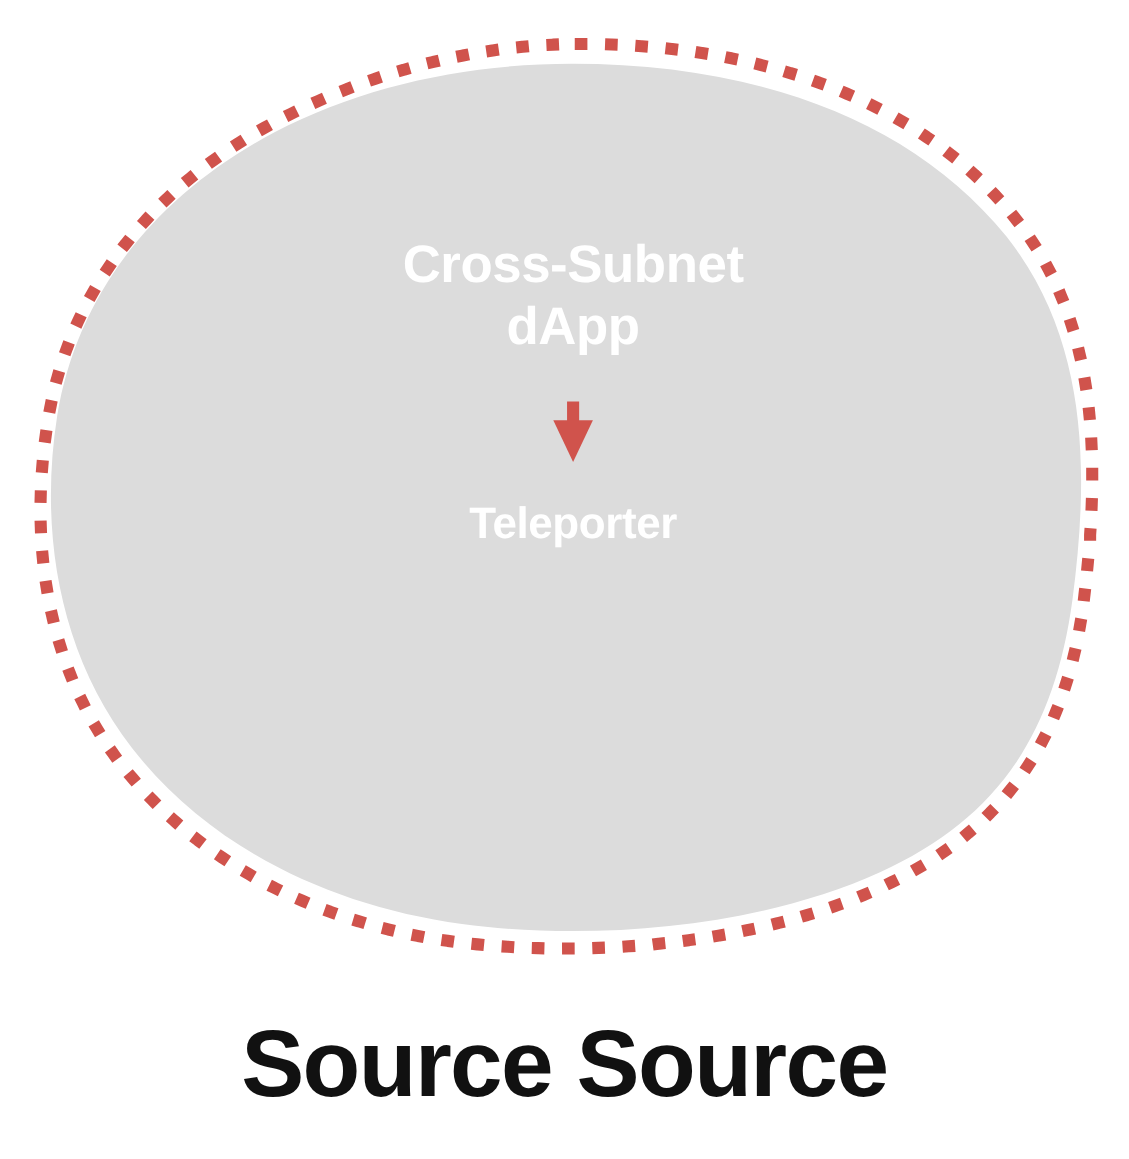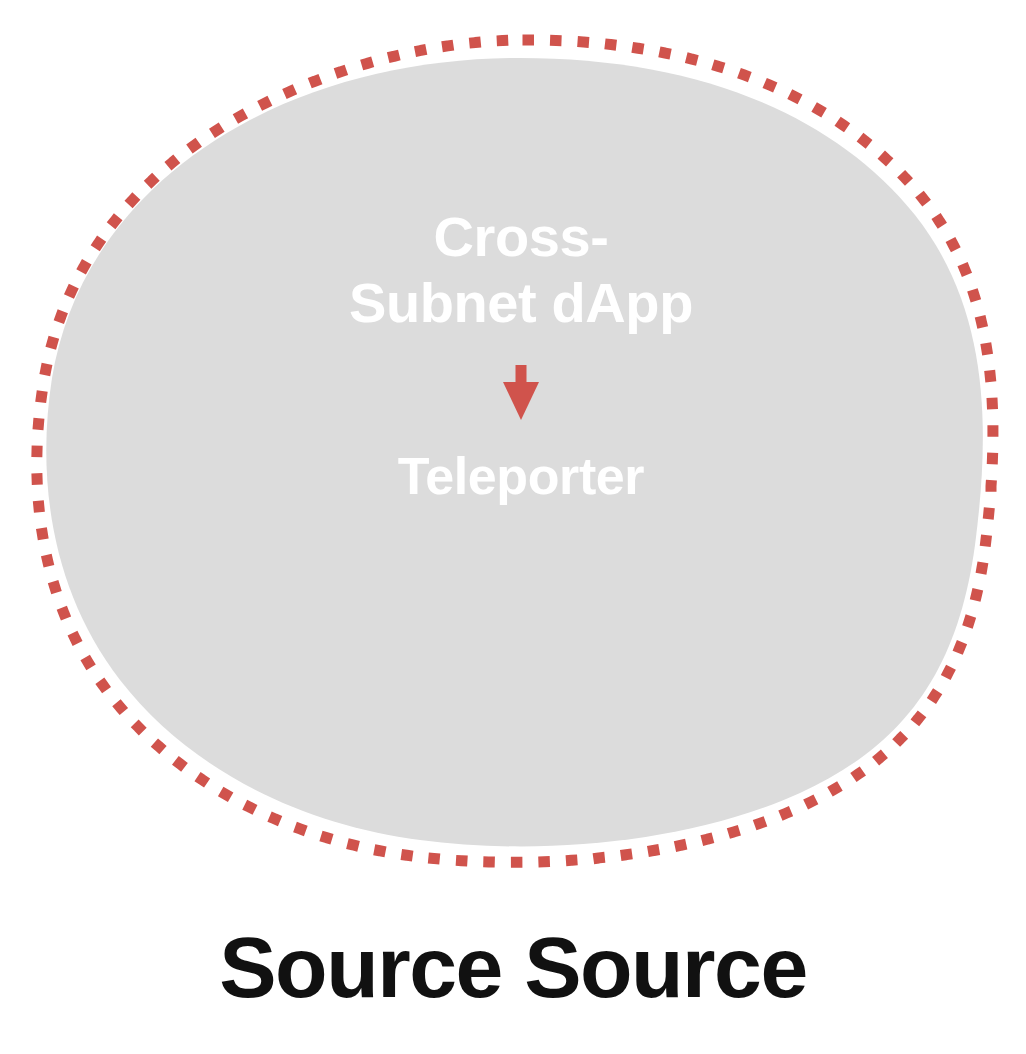--- a/index.html
+++ b/index.html
@@ -41,29 +41,29 @@
     font-weight: bold;
     line-height: 1.18;
     letter-spacing: -0.4px;
     z-index: 5;
   }
   #node-dapp {
     left: 326px;
     top: 175px;
     width: 390px;
     height: 190px;
-    font-size: 56px;
+    font-size: 48px;
     padding: 0 14px;
   }
   #node-teleporter {
     left: 326px;
     top: 418px;
     width: 390px;
     height: 118px;
-    font-size: 52px;
+    font-size: 40px;
   }
   .node-label {
     display: block;
     width: 100%;
   }
   #arrow-layer {
     position: absolute;
     left: 0;
     top: 0;
     width: 1026px;

